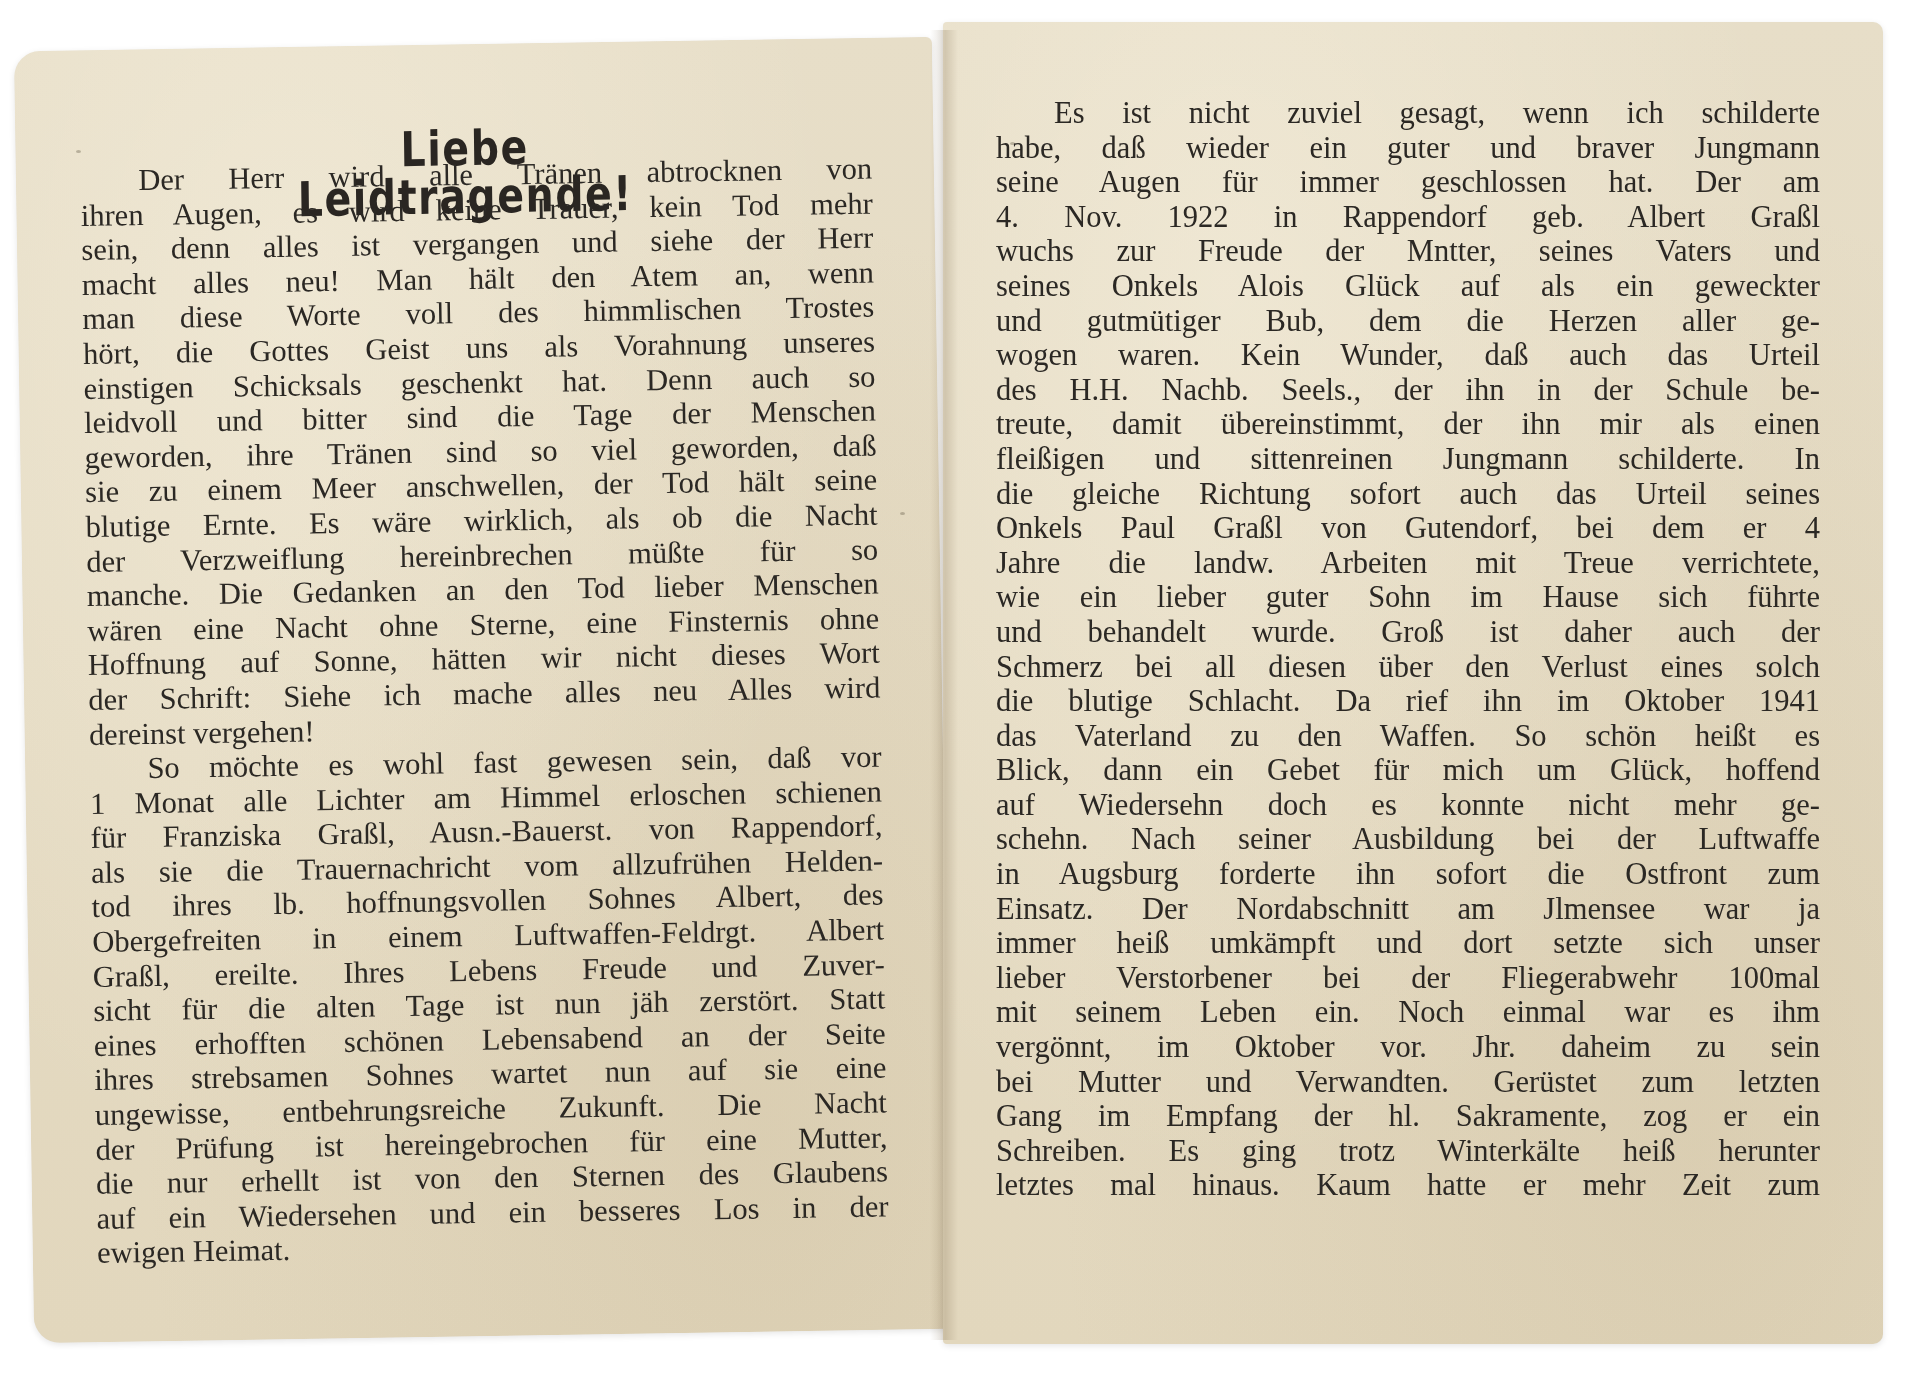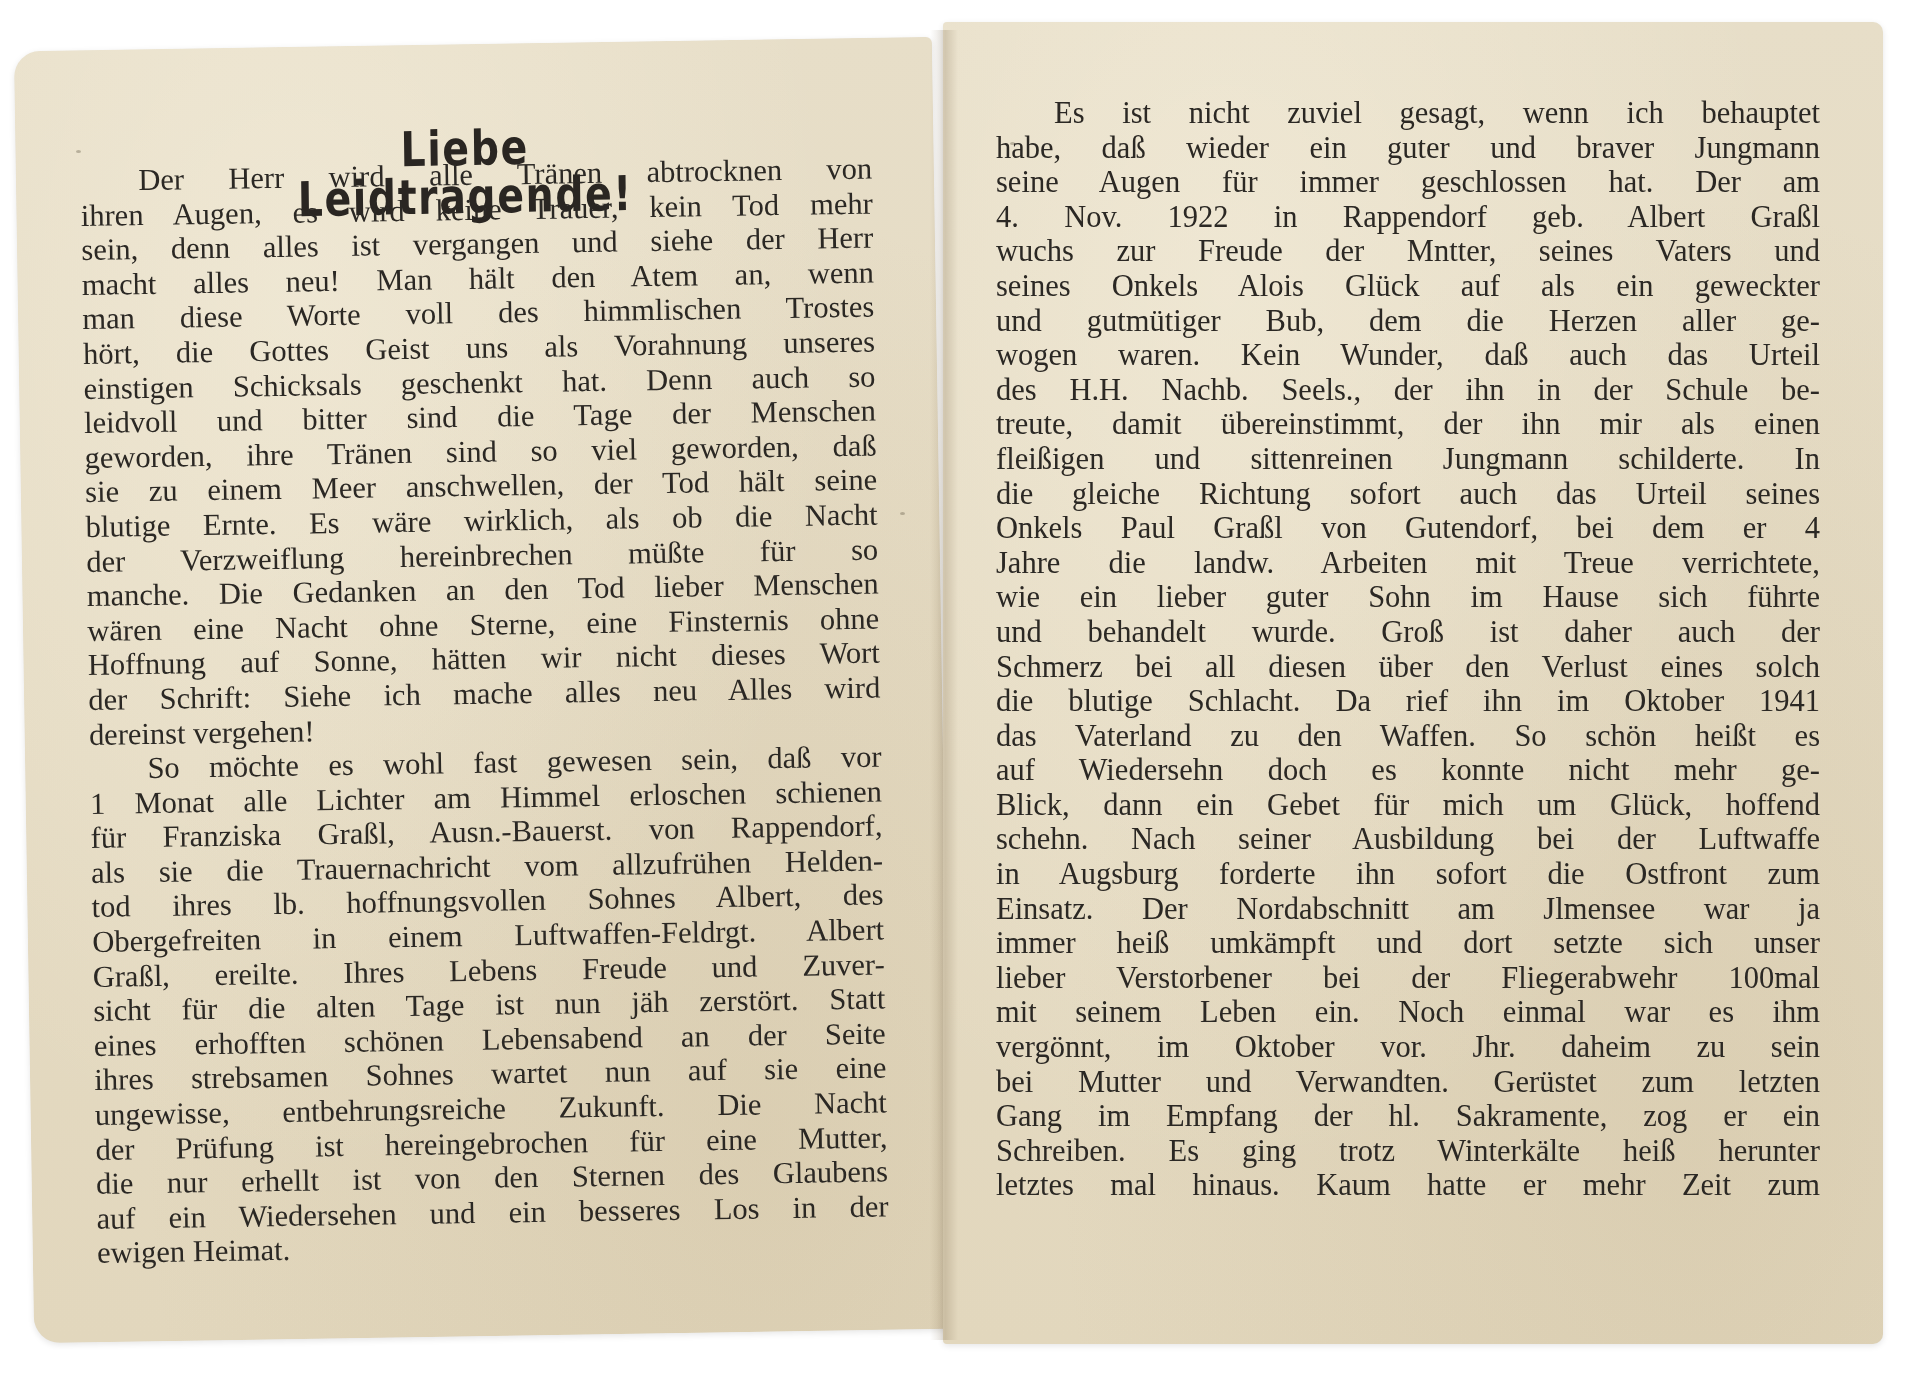--- a/index.html
+++ b/index.html
@@ -145,41 +145,41 @@
     <div class="line">sicht für die alten Tage ist nun jäh zerstört. Statt</div>
     <div class="line">eines erhofften schönen Lebensabend an der Seite</div>
     <div class="line">ihres strebsamen Sohnes wartet nun auf sie eine</div>
     <div class="line">ungewisse, entbehrungsreiche Zukunft. Die Nacht</div>
     <div class="line">der Prüfung ist hereingebrochen für eine Mutter,</div>
     <div class="line">die nur erhellt ist von den Sternen des Glaubens</div>
     <div class="line">auf ein Wiedersehen und ein besseres Los in der</div>
     <div class="line last" style="white-space: nowrap;">ewigen Heimat.</div>
   </div>
 <div class="column column-right" id="col-right">
-    <div class="line indent">Es ist nicht zuviel gesagt, wenn ich behauptet</div>
+    <div class="line indent">Es ist nicht zuviel gesagt, wenn ich schilderte</div>
     <div class="line">habe, daß wieder ein guter und braver Jungmann</div>
     <div class="line">seine Augen für immer geschlossen hat. Der am</div>
     <div class="line">4. Nov. 1922 in Rappendorf geb. Albert Graßl</div>
     <div class="line">wuchs zur Freude der Mntter, seines Vaters und</div>
     <div class="line">seines Onkels Alois Glück auf als ein geweckter</div>
     <div class="line">und gutmütiger Bub, dem die Herzen aller ge-</div>
     <div class="line">wogen waren. Kein Wunder, daß auch das Urteil</div>
     <div class="line">des H.H. Nachb. Seels., der ihn in der Schule be-</div>
     <div class="line">treute, damit übereinstimmt, der ihn mir als einen</div>
     <div class="line">fleißigen und sittenreinen Jungmann schilderte. In</div>
     <div class="line">die gleiche Richtung sofort auch das Urteil seines</div>
     <div class="line">Onkels Paul Graßl von Gutendorf, bei dem er 4</div>
     <div class="line">Jahre die landw. Arbeiten mit Treue verrichtete,</div>
     <div class="line">wie ein lieber guter Sohn im Hause sich führte</div>
     <div class="line">und behandelt wurde. Groß ist daher auch der</div>
     <div class="line">Schmerz bei all diesen über den Verlust eines solch</div>
     <div class="line">die blutige Schlacht. Da rief ihn im Oktober 1941</div>
     <div class="line">das Vaterland zu den Waffen. So schön heißt es</div>
+    <div class="line">Blick, dann ein Gebet für mich um Glück, hoffend</div>
     <div class="line">auf Wiedersehn doch es konnte nicht mehr ge-</div>
-    <div class="line">Blick, dann ein Gebet für mich um Glück, hoffend</div>
     <div class="line">schehn. Nach seiner Ausbildung bei der Luftwaffe</div>
     <div class="line">in Augsburg forderte ihn sofort die Ostfront zum</div>
     <div class="line">Einsatz. Der Nordabschnitt am Jlmensee war ja</div>
     <div class="line">immer heiß umkämpft und dort setzte sich unser</div>
     <div class="line">lieber Verstorbener bei der Fliegerabwehr 100mal</div>
     <div class="line">mit seinem Leben ein. Noch einmal war es ihm</div>
     <div class="line">vergönnt, im Oktober vor. Jhr. daheim zu sein</div>
     <div class="line">bei Mutter und Verwandten. Gerüstet zum letzten</div>
     <div class="line">Gang im Empfang der hl. Sakramente, zog er ein</div>
     <div class="line">Schreiben. Es ging trotz Winterkälte heiß herunter</div>

